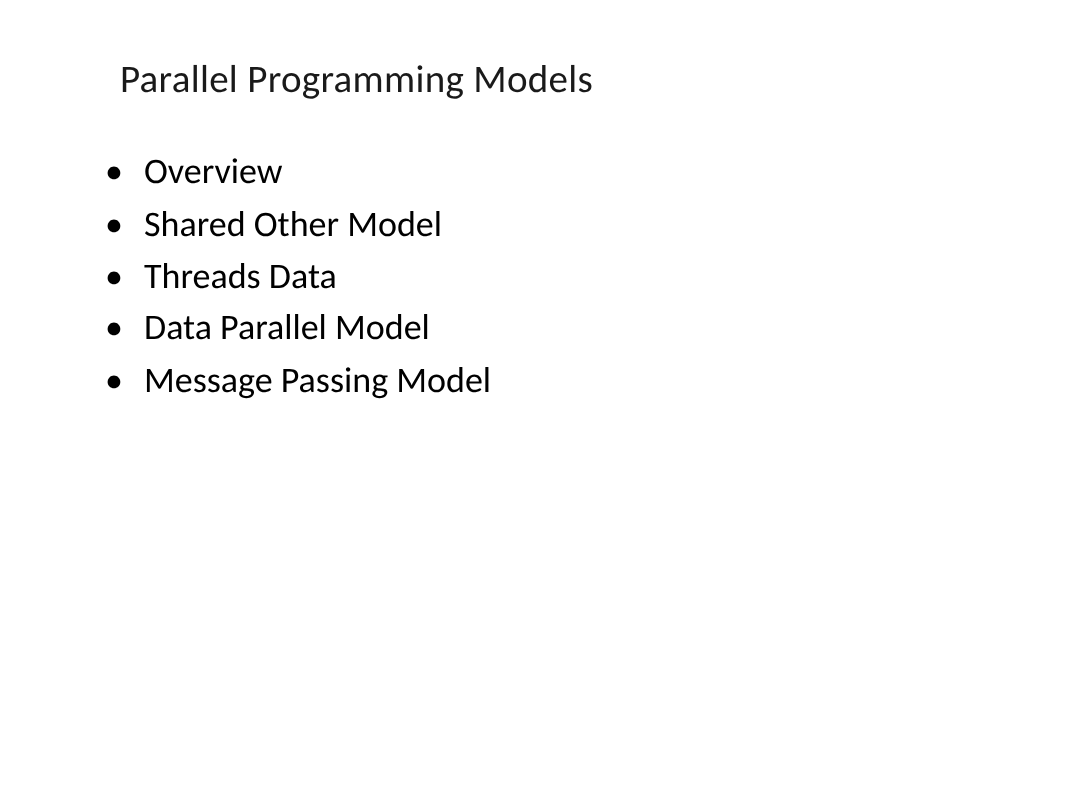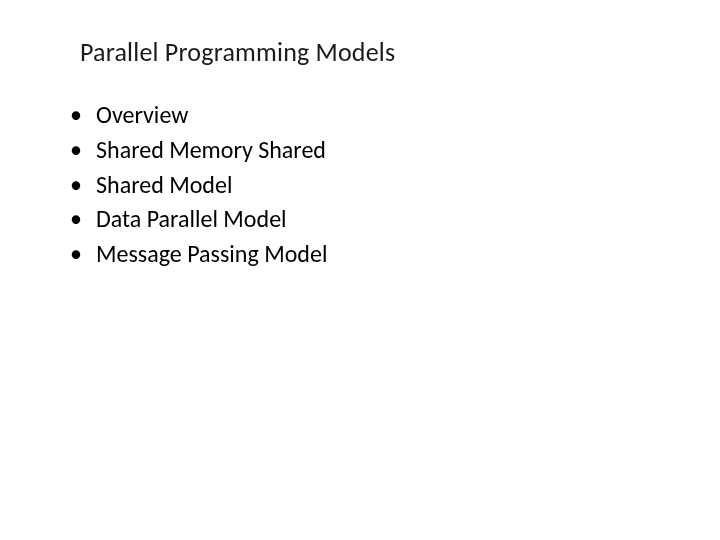--- a/index.html
+++ b/index.html
@@ -52,18 +52,18 @@
     color: #000000;
   }
 </style>
 </head>
 <body>
 
 <div class="slide">
   <div class="title">Parallel Programming Models</div>
   <ul class="bullets">
     <li>Overview</li>
-    <li>Shared Memory Shared</li>
-    <li>Shared Model</li>
+    <li>Shared Other Model</li>
+    <li>Threads Data</li>
     <li>Data Parallel Model</li>
     <li>Message Passing Model</li>
   </ul>
 </div>
 
 </body></html>

